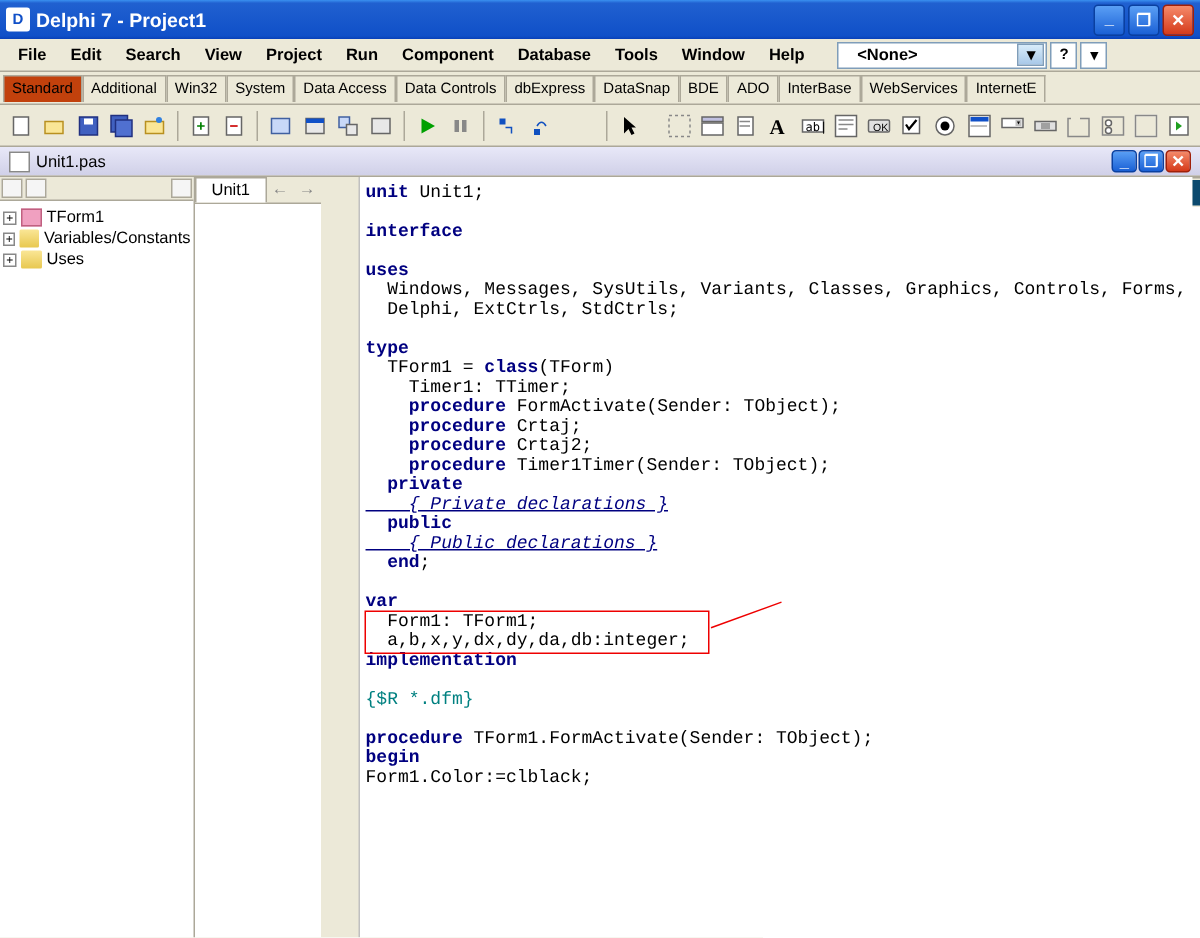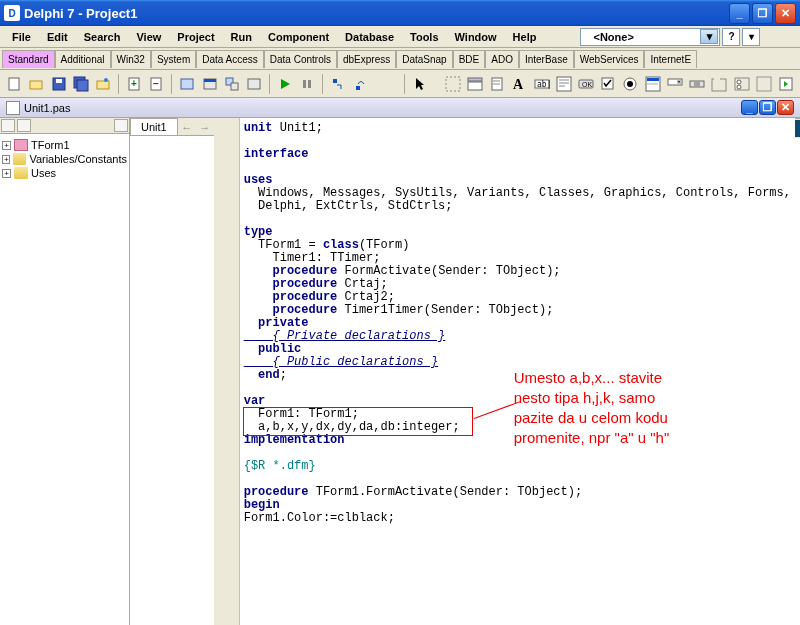--- a/index.html
+++ b/index.html
@@ -4,26 +4,26 @@
 <style>
 * { box-sizing: border-box; margin: 0; padding: 0; }
 body { font-family: Tahoma, sans-serif; font-size: 11px; background: #ece9d8; overflow: hidden; width: 800px; height: 625px; }
 .titlebar { background: linear-gradient(to bottom, #3a90f0 0%, #2060d0 8%, #1050c8 92%, #0840b8 100%); height: 26px; display: flex; align-items: center; padding: 0 4px; color: white; font-weight: bold; font-size: 13px; }
 .titlebar .icon { width: 16px; height: 16px; background: #fff; margin-right: 4px; border-radius: 2px; display:flex;align-items:center;justify-content:center;font-size:10px;color:#1050c8; }
 .titlebar .controls { margin-left: auto; display: flex; gap: 2px; }
 .winbtn { width: 21px; height: 21px; background: linear-gradient(#5a9ff5,#1a60d5); border: 1px solid #0a40a0; border-radius: 3px; display: flex; align-items: center; justify-content: center; color: white; font-weight: bold; font-size: 11px; }
 .winbtn.close { background: linear-gradient(#f58a6a,#d53a1a); border-color:#a0200a; }
 .menubar { background: #ece9d8; height: 22px; display: flex; align-items: center; padding: 0 4px; border-bottom: 1px solid #aca899; font-weight: bold; }
 .menubar span { padding: 3px 8px; cursor: default; }
-.menubar .combo { margin-left: 36px; border: 1px solid #7f9db9; background: white; width: 140px; height: 18px; display: flex; align-items: center; padding: 0 4px; font-size: 11px; gap: 39px; }
+.menubar .combo { margin-left: 14px; border: 1px solid #7f9db9; background: white; width: 140px; height: 18px; display: flex; align-items: center; padding: 0 4px; font-size: 11px; gap: 39px; }
 .menubar .combo .arrow { margin-left: auto; background: linear-gradient(#d8ecfa,#a8c8e8); width:15px;height:15px;display:flex;align-items:center;justify-content:center;border:1px solid #7f9db9;margin-right:-3px; }
 .qbtn { width:18px; height:18px; border:1px solid #7f9db9; background:white; margin-left:2px; display:flex;align-items:center;justify-content:center; font-size:10px; }
 .palette { background:#ece9d8; border-bottom:1px solid #aca899; height:22px; display:flex; align-items:center; font-size:10px; padding:0 2px; overflow:hidden; }
 .ptab { padding:3px 5px; background:#ece9d8; border:1px solid #aca899; border-bottom:none; margin-right:0; white-space:nowrap; }
-.ptab.active { background:#f0abfc; }
+.ptab.active { background:#c2410c; }
 .toolbar { background:#ece9d8; border-bottom:1px solid #aca899; height:28px; display:flex; align-items:center; padding:2px 4px; gap:2px; }
 .tbtn { width:23px; height:23px; border:1px solid transparent; display:flex; align-items:center; justify-content:center; }
 .sep { width:1px; height:20px; background:#aca899; margin:0 3px; }
 .doctitle { background:linear-gradient(to bottom, #e8e8f8 0%, #d0d0e8 100%); height:20px; display:flex; align-items:center; padding:0 6px; border-bottom:1px solid #aca899; }
 .doctitle .icon2 { width:14px;height:14px;background:#fff;border:1px solid #888;margin-right:4px; }
 .doctitle .controls { margin-left:auto; display:flex; gap:1px; }
 .doctitle .winbtn { width:17px; height:15px; }
 .main { display:flex; height: 507px; }
 .sidebar { width: 130px; background:#fff; border-right:1px solid #aca899; font-size:11px; position:relative; }
 .sidehead { background:#ece9d8; height:16px; border-bottom:1px solid #aca899; display:flex; gap:2px; padding:1px; }
@@ -377,24 +377,20 @@
 <span>  a,b,x,y,dx,dy,da,db:integer;</span>
 <span class="kw">implementation</span>
 
 <span class="dir">{$R *.dfm}</span>
 
 <span class="kw">procedure</span><span> TForm1.FormActivate(Sender: TObject);</span>
 <span class="kw">begin</span>
 <span>Form1.Color:=clblack;</span>
 <div class="annot-box" style="left:29px;top:289px;width:230px;height:29px;"></div>
 <div class="annot-line" style="left:260px; top:300px; width:50px; transform:rotate(-20deg);"></div>
-<div class="annot-text" style="left:300px;top:250px;width:210px;white-space:pre-line;">Umesto a,b,x... stavite
-nesto tipa h,j,k, samo
-pazite da u celom kodu
-promenite, npr "a" u "h"</div>
 <div class="cursor-line" style="left:640px; top:210px;"></div>
     </div>
 
     <div class="vscroll">
       <div class="sbtn" style="top:0">▴</div>
       <div class="thumb"></div>
       <div class="sbtn" style="bottom:0">▾</div>
     </div>
 
     <div class="hscroll">

